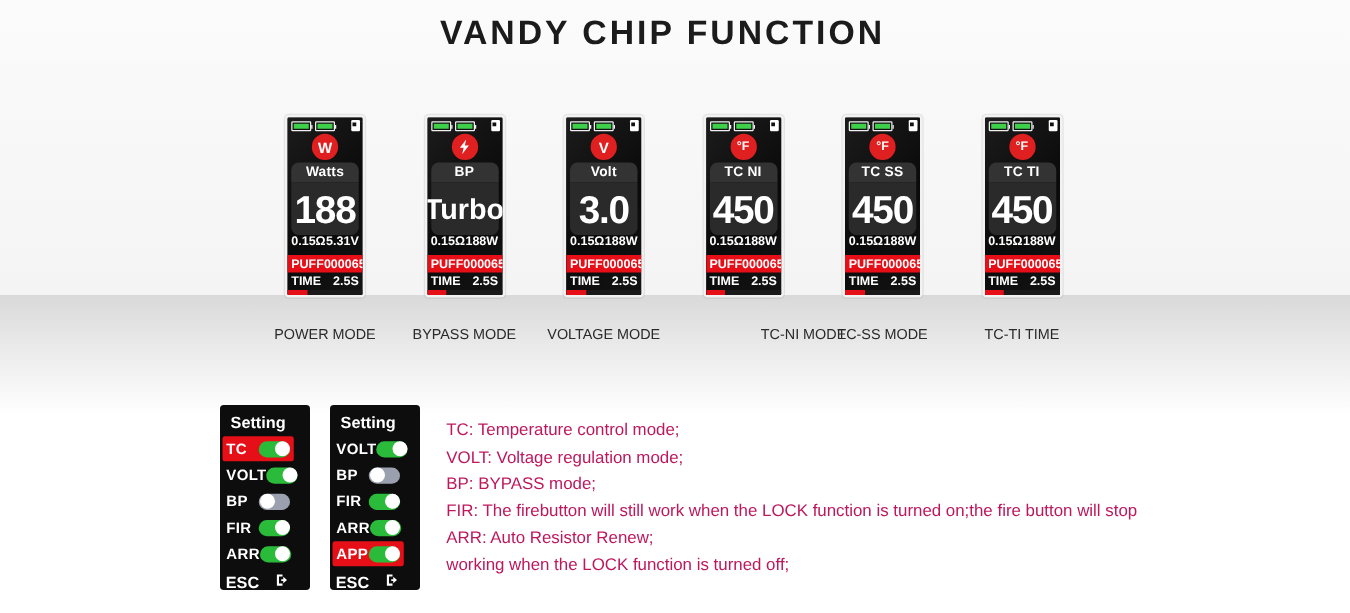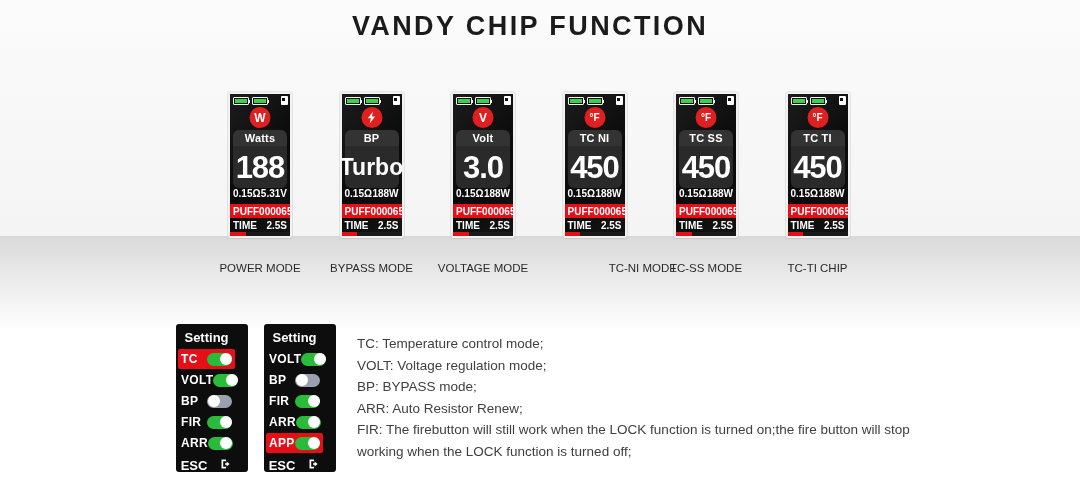--- a/index.html
+++ b/index.html
@@ -210,21 +210,21 @@
   .esc-row {
     height: 22px; display: flex; align-items: center; justify-content: center;
     gap: 13px; color: #ffffff; font-size: 13px; font-weight: bold;
     font-family: "Liberation Sans", sans-serif;
   }
   .esc-icon { display: inline-block; }
 
   
   #description {
     position: absolute; left: 357px; top: 333px; width: 625px;
-    font-size: 13.5px; line-height: 21.5px; color: #404040;
+    font-size: 13.5px; line-height: 21.5px; color: #be185d;
     font-family: "Liberation Sans", sans-serif;
   }
   #description p { margin: 0; }
 </style>
 </head>
 <body>
 
 <div id="bg-top"></div>
 <div id="bg-band"></div>
 <div id="bg-bottom"></div>
@@ -456,21 +456,21 @@
         </div>
       </div>
     </div>
   </div>
 <div id="captions">
     <div class="caption" style="left: 195px;">POWER MODE</div>
     <div class="caption" style="left: 306.5px;">BYPASS MODE</div>
     <div class="caption" style="left: 418px;">VOLTAGE MODE</div>
     <div class="caption" style="left: 547px; text-align: right;">TC-NI MODE</div>
     <div class="caption" style="left: 641px;">TC-SS MODE</div>
-    <div class="caption" style="left: 752.5px;">TC-TI CHIP</div>
+    <div class="caption" style="left: 752.5px;">TC-TI TIME</div>
   </div>
 
 <div id="panels-host">
     <div class="settings-panel" style="left: 176px;">
       <div class="settings-title">Setting</div>
       <div class="setting-row active">
         <span class="setting-label">TC</span>
         <span class="toggle ">
           <i></i>
         </span>
@@ -546,16 +546,16 @@
             <path d="M6.6 3.4 L9.6 6 L6.6 8.6 L6.6 6.7 L5 6.7 L5 5.3 L6.6 5.3 Z" fill="#ffffff"></path>
           </svg></span>
       </div>
     </div>
   </div>
 
 <div id="description">
     <p>TC: Temperature control mode;</p>
     <p>VOLT: Voltage regulation mode;</p>
     <p>BP: BYPASS mode;</p>
+    <p>FIR: The firebutton will still work when the LOCK function is turned on;the fire button will stop</p>
     <p>ARR: Auto Resistor Renew;</p>
-    <p>FIR: The firebutton will still work when the LOCK function is turned on;the fire button will stop</p>
     <p>working when the LOCK function is turned off;</p>
   </div>
 
 </body></html>

